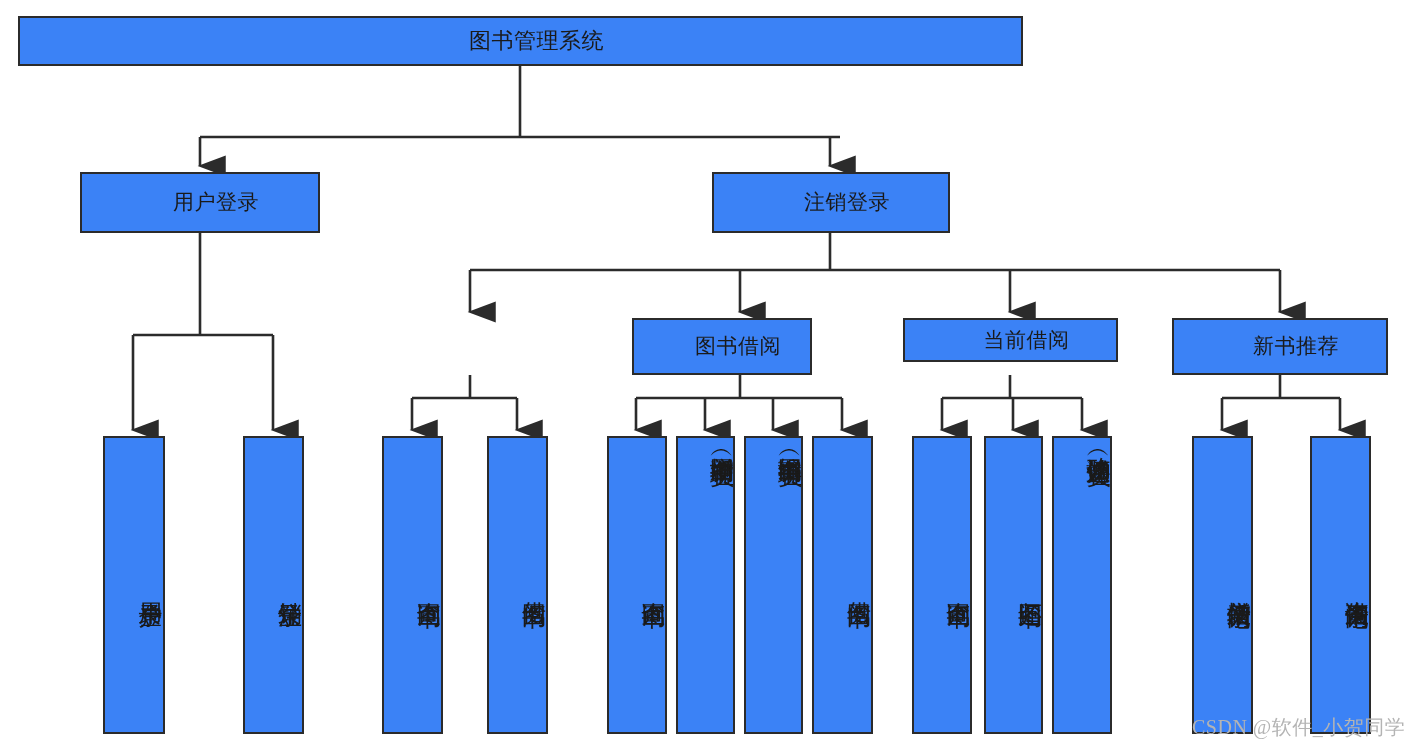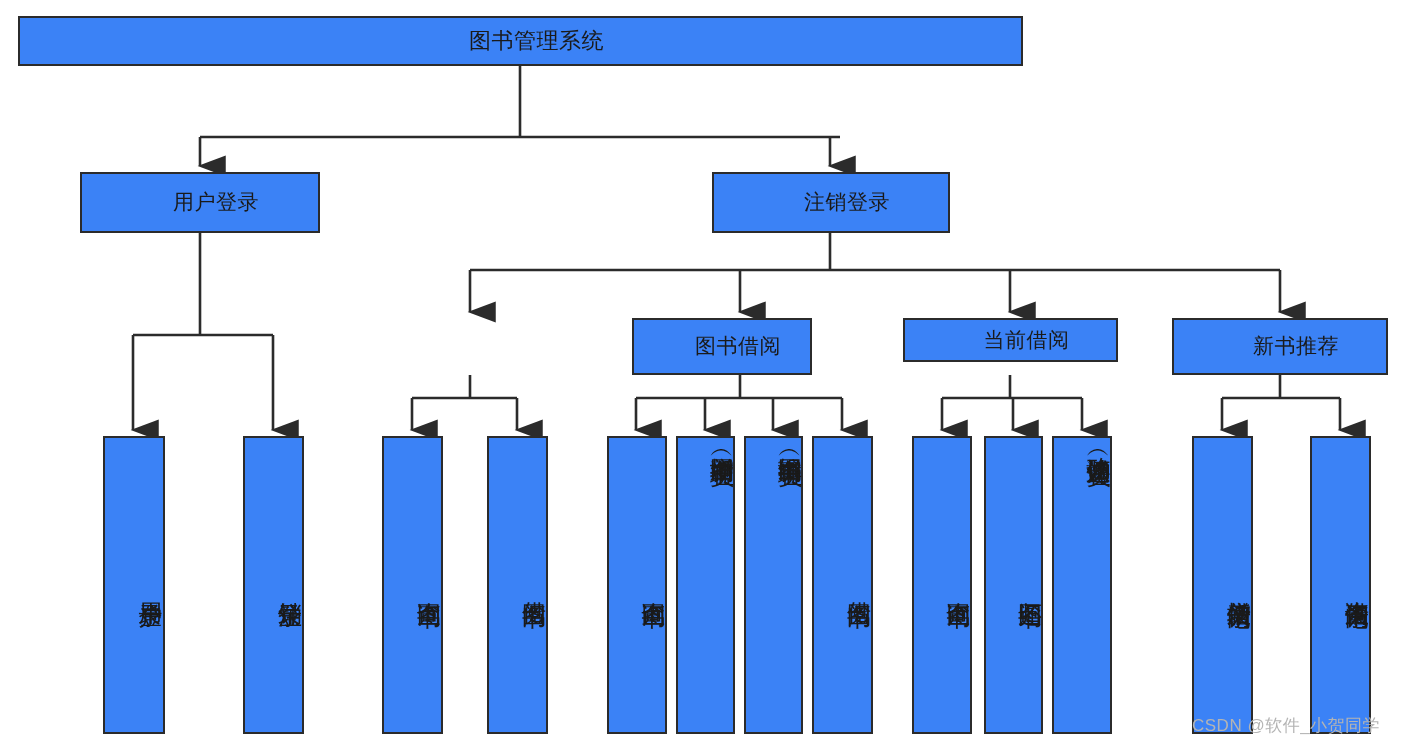--- a/index.html
+++ b/index.html
@@ -60,25 +60,25 @@
     letter-spacing: 1px;
     white-space: nowrap;
   }
   .node.v.mid {
     align-items: center;
   }
   .watermark {
     position: absolute;
     left: 1192px;
     top: 714px;
-    font-size: 17px;
+    font-size: 20px;
     color: #b4b4b4;
     letter-spacing: 0.5px;
     white-space: nowrap;
-    font-family: Liberation Sans, sans-serif;
+    font-family: Liberation Serif, serif;
   }
 </style>
 </head>
 <body>
 
 <div id="canvas">
 
   <svg id="wires" viewBox="0 0 1405 747" xmlns="http://www.w3.org/2000/svg">
     <defs>
       <marker id="arrow" viewBox="0 0 10 12" refX="5" refY="11" markerWidth="9" markerHeight="11" orient="auto">

